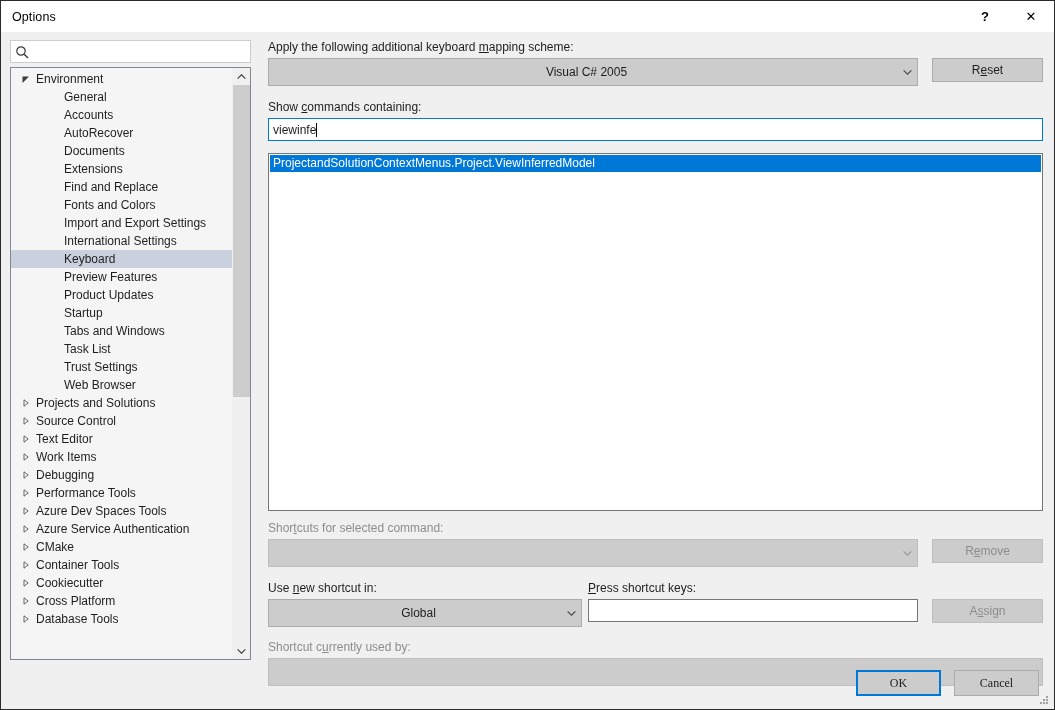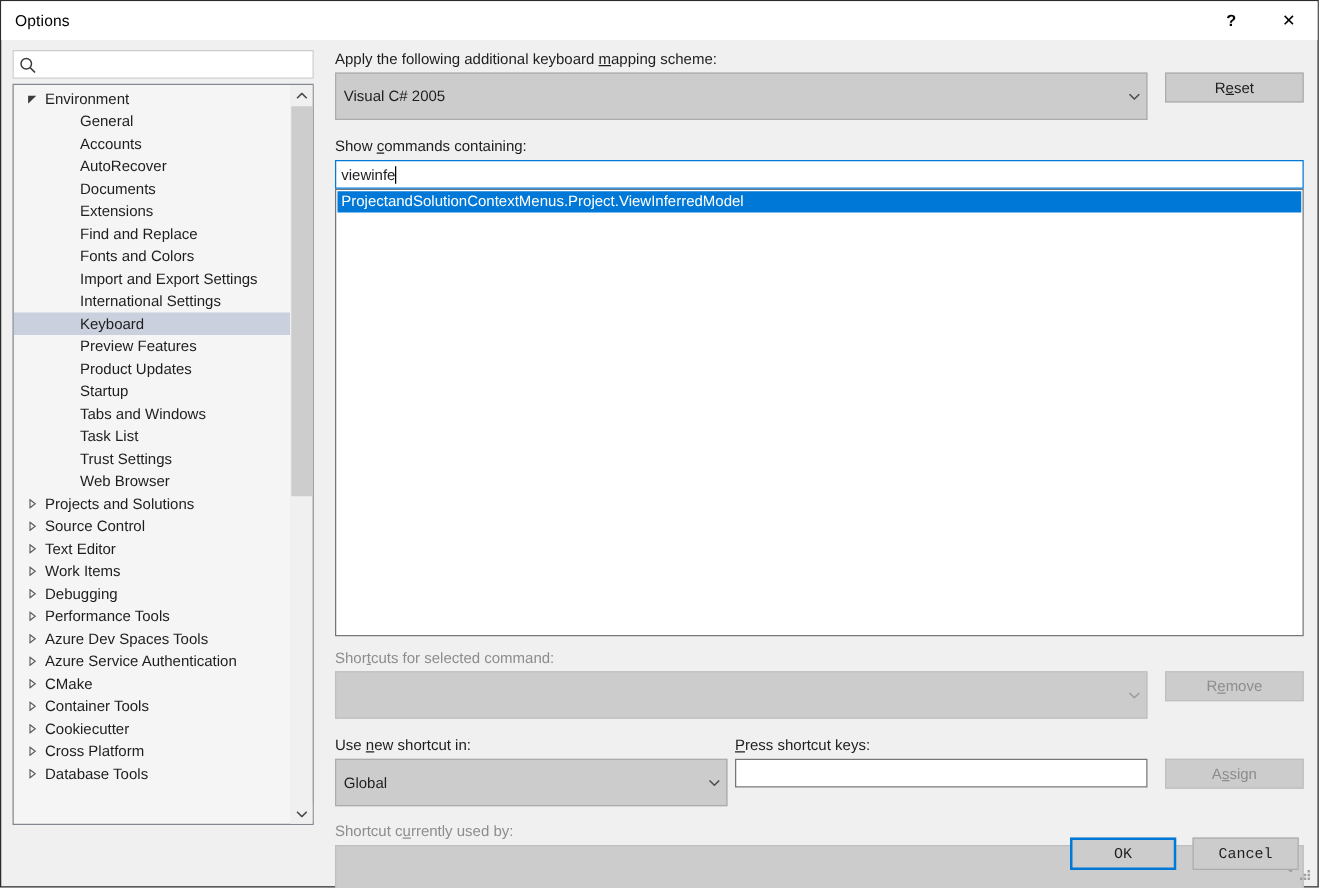--- a/index.html
+++ b/index.html
@@ -190,29 +190,30 @@
     height: 15px;
     line-height: 15px;
   }
   .field-label.disabled { color: #8d8d8d; }
   .u { text-decoration: underline; }
 
   .row { display: flex; align-items: flex-start; }
 
   .combo {
     box-sizing: border-box;
-    height: 38px;
+    height: 28px;
     background: #cccccc;
     border: 1px solid #acacac;
     display: flex;
     align-items: center;
     font-size: 12px;
     color: #1e1e1e;
     cursor: default;
     position: relative;
+    text-align: center;
   }
   .combo .val { padding-left: 6px; flex: 1 1 auto; white-space: nowrap; overflow: hidden; }
   .combo .arrow {
     width: 19px;
     flex: 0 0 auto;
     display: flex;
     align-items: center;
     justify-content: center;
   }
   .combo.disabled { background: #cccccc; border-color: #bfbfbf; color: #8d8d8d; }
@@ -282,21 +283,21 @@
     bottom: 13px;
     display: flex;
     gap: 13px;
   }
   .btn-footer {
     box-sizing: border-box;
     width: 85px;
     height: 26px;
     background: #cccccc;
     border: 1px solid #acacac;
-    font-family: Liberation Mono, monospace;
+    font-family: Liberation Serif, serif;
     font-size: 12px;
     color: #1e1e1e;
     display: flex;
     align-items: center;
     justify-content: center;
     cursor: default;
   }
   .btn-footer.default {
     border: 2px solid #0078d7;
   }
@@ -554,21 +555,21 @@
           </div>
       </div>
 
       <div class="field-label" style="margin-top:14px;"><span>Show </span><span class="u">c</span><span>ommands containing:</span></div>
 
       <div class="textbox" style="width:775px;">
         <span>viewinfe</span>
           <span class="caret"></span>
       </div>
 
-      <div class="listbox" style="width:775px;margin-top:0;" id="command-list">
+      <div class="listbox" style="width:775px;margin-top:12px;" id="command-list">
           <div class="list-item selected">ProjectandSolutionContextMenus.Project.ViewInferredModel</div>
         </div>
 
       <div class="field-label disabled" style="margin-top:10px;"><span>Shor</span><span class="u">t</span><span>cuts for selected command:</span></div>
 
       <div class="row">
         <div class="combo disabled" style="width:650px;">
           <span class="val"></span>
           <span class="arrow">
             <svg width="9" height="6" viewBox="0 0 9 6">

